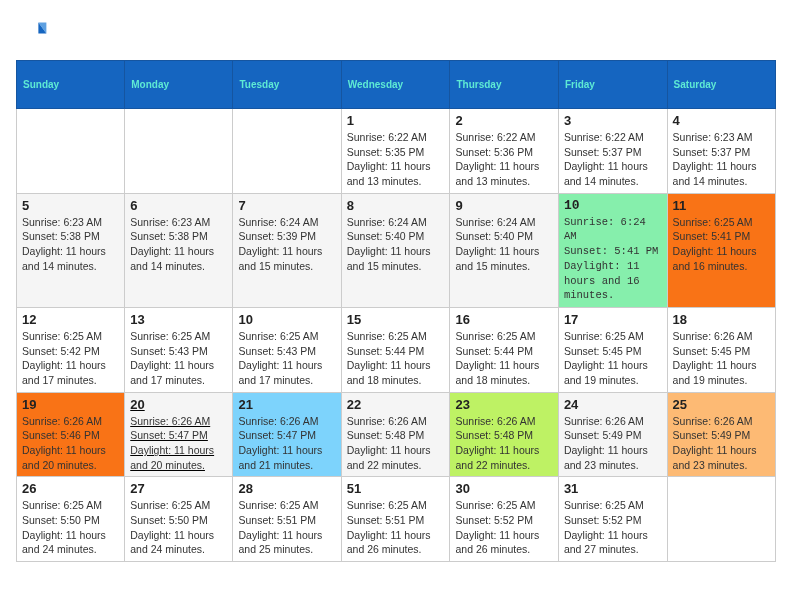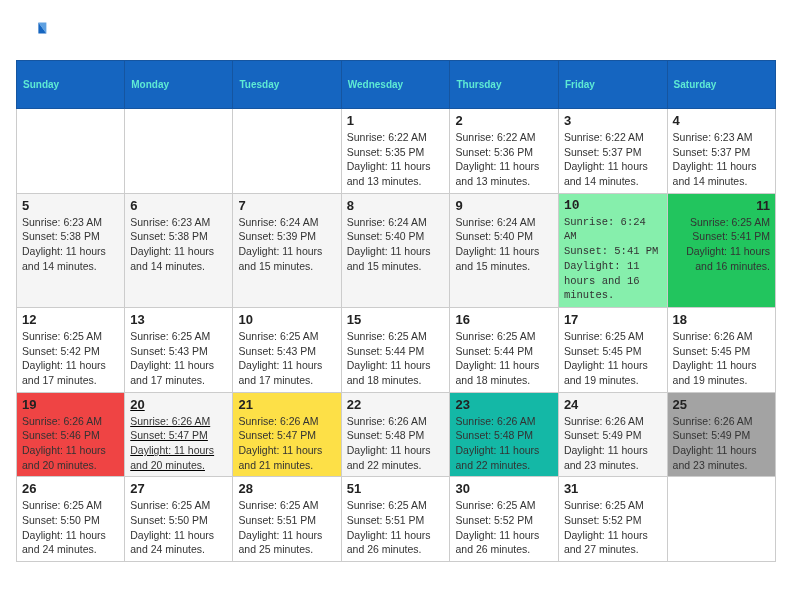--- a/index.html
+++ b/index.html
@@ -176,21 +176,21 @@
           <div class="day-info">Sunrise: 6:24 AM</div>
           <div class="day-info">Sunset: 5:40 PM</div>
           <div class="day-info">Daylight: 11 hours and 15 minutes.</div>
         </td>
         <td style="background-color: #86efac; font-family: Liberation Mono, monospace;">
           <div class="day-number">10</div>
           <div class="day-info">Sunrise: 6:24 AM</div>
           <div class="day-info">Sunset: 5:41 PM</div>
           <div class="day-info">Daylight: 11 hours and 16 minutes.</div>
         </td>
-        <td style="background-color: #22c55e; text-align: right;">
+        <td style="background-color: #f97316;">
           <div class="day-number">11</div>
           <div class="day-info">Sunrise: 6:25 AM</div>
           <div class="day-info">Sunset: 5:41 PM</div>
           <div class="day-info">Daylight: 11 hours and 16 minutes.</div>
         </td>
       </tr>
       <tr>
         <td>
           <div class="day-number">12</div>
           <div class="day-info">Sunrise: 6:25 AM</div>
@@ -228,57 +228,57 @@
           <div class="day-info">Daylight: 11 hours and 19 minutes.</div>
         </td>
         <td>
           <div class="day-number">18</div>
           <div class="day-info">Sunrise: 6:26 AM</div>
           <div class="day-info">Sunset: 5:45 PM</div>
           <div class="day-info">Daylight: 11 hours and 19 minutes.</div>
         </td>
       </tr>
       <tr>
-        <td style="background-color: #ef4444; margin-top: 32px;">
+        <td style="background-color: #f97316; margin-top: 32px;">
           <div class="day-number">19</div>
           <div class="day-info">Sunrise: 6:26 AM</div>
           <div class="day-info">Sunset: 5:46 PM</div>
           <div class="day-info">Daylight: 11 hours and 20 minutes.</div>
         </td>
         <td style="background-color: rgb(245, 245, 245); text-decoration: underline;">
           <div class="day-number">20</div>
           <div class="day-info">Sunrise: 6:26 AM</div>
           <div class="day-info">Sunset: 5:47 PM</div>
           <div class="day-info">Daylight: 11 hours and 20 minutes.</div>
         </td>
-        <td style="background-color: #fde047; margin-top: 35px;">
+        <td style="background-color: #7dd3fc; margin-top: 35px;">
           <div class="day-number">21</div>
           <div class="day-info">Sunrise: 6:26 AM</div>
           <div class="day-info">Sunset: 5:47 PM</div>
           <div class="day-info">Daylight: 11 hours and 21 minutes.</div>
         </td>
         <td style="background-color: rgb(245, 245, 245);">
           <div class="day-number">22</div>
           <div class="day-info">Sunrise: 6:26 AM</div>
           <div class="day-info">Sunset: 5:48 PM</div>
           <div class="day-info">Daylight: 11 hours and 22 minutes.</div>
         </td>
-        <td style="background-color: #14b8a6; margin-left: 8px;">
+        <td style="background-color: #bef264; margin-left: 8px;">
           <div class="day-number">23</div>
           <div class="day-info">Sunrise: 6:26 AM</div>
           <div class="day-info">Sunset: 5:48 PM</div>
           <div class="day-info">Daylight: 11 hours and 22 minutes.</div>
         </td>
         <td style="background-color: rgb(245, 245, 245);">
           <div class="day-number">24</div>
           <div class="day-info">Sunrise: 6:26 AM</div>
           <div class="day-info">Sunset: 5:49 PM</div>
           <div class="day-info">Daylight: 11 hours and 23 minutes.</div>
         </td>
-        <td style="background-color: #a3a3a3;">
+        <td style="background-color: #fdba74;">
           <div class="day-number">25</div>
           <div class="day-info">Sunrise: 6:26 AM</div>
           <div class="day-info">Sunset: 5:49 PM</div>
           <div class="day-info">Daylight: 11 hours and 23 minutes.</div>
         </td>
       </tr>
       <tr>
         <td>
           <div class="day-number">26</div>
           <div class="day-info">Sunrise: 6:25 AM</div>

